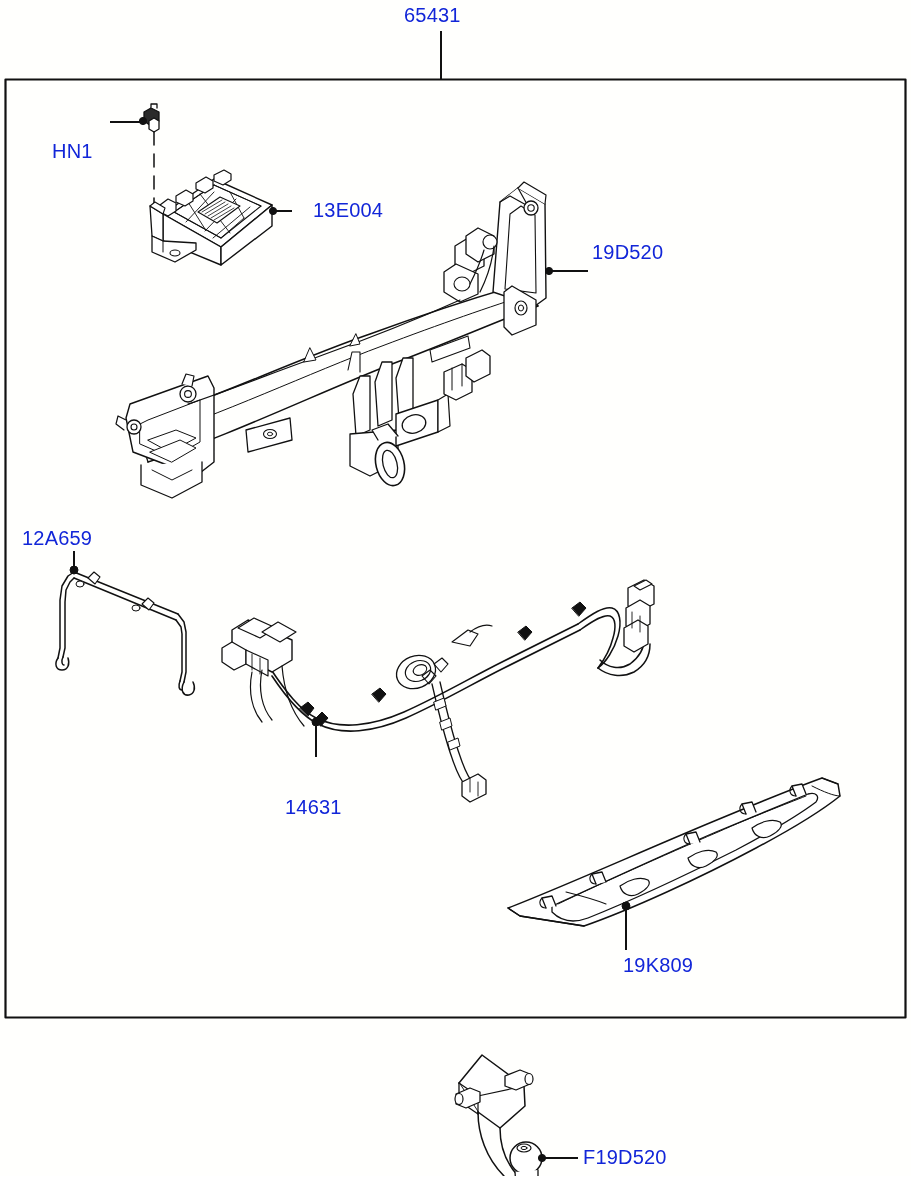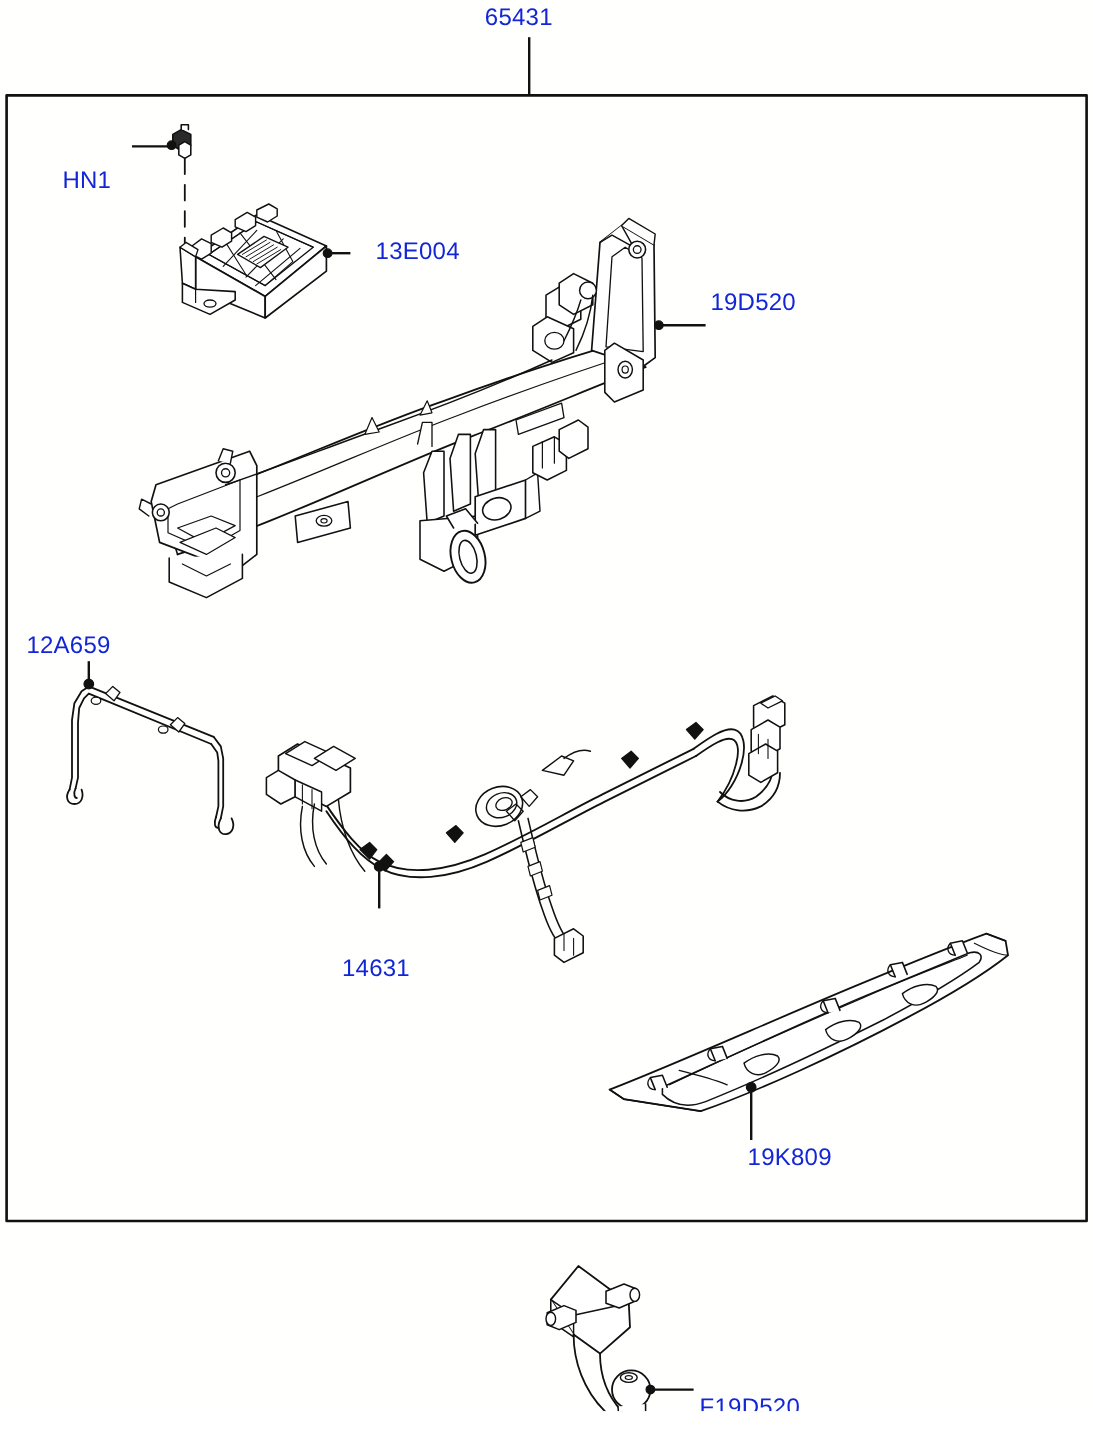--- a/index.html
+++ b/index.html
@@ -346,15 +346,15 @@
   <div class="plabel" style="left:313px; top:199px;">13E004</div>
 
   <div class="plabel" style="left:592px; top:241px;">19D520</div>
 
   <div class="plabel" style="left:22px; top:527px;">12A659</div>
 
   <div class="plabel" style="left:285px; top:760px;margin-top:36px;">14631</div>
 
   <div class="plabel" style="left:585px; top:954px;margin-left:38px;">19K809</div>
 
-  <div class="plabel" style="left:583px; top:1146px;margin-top:16px;">F19D520</div>
+  <div class="plabel" style="left:583px; top:1146px;">F19D520</div>
 
 </div>
 
 </body></html>

